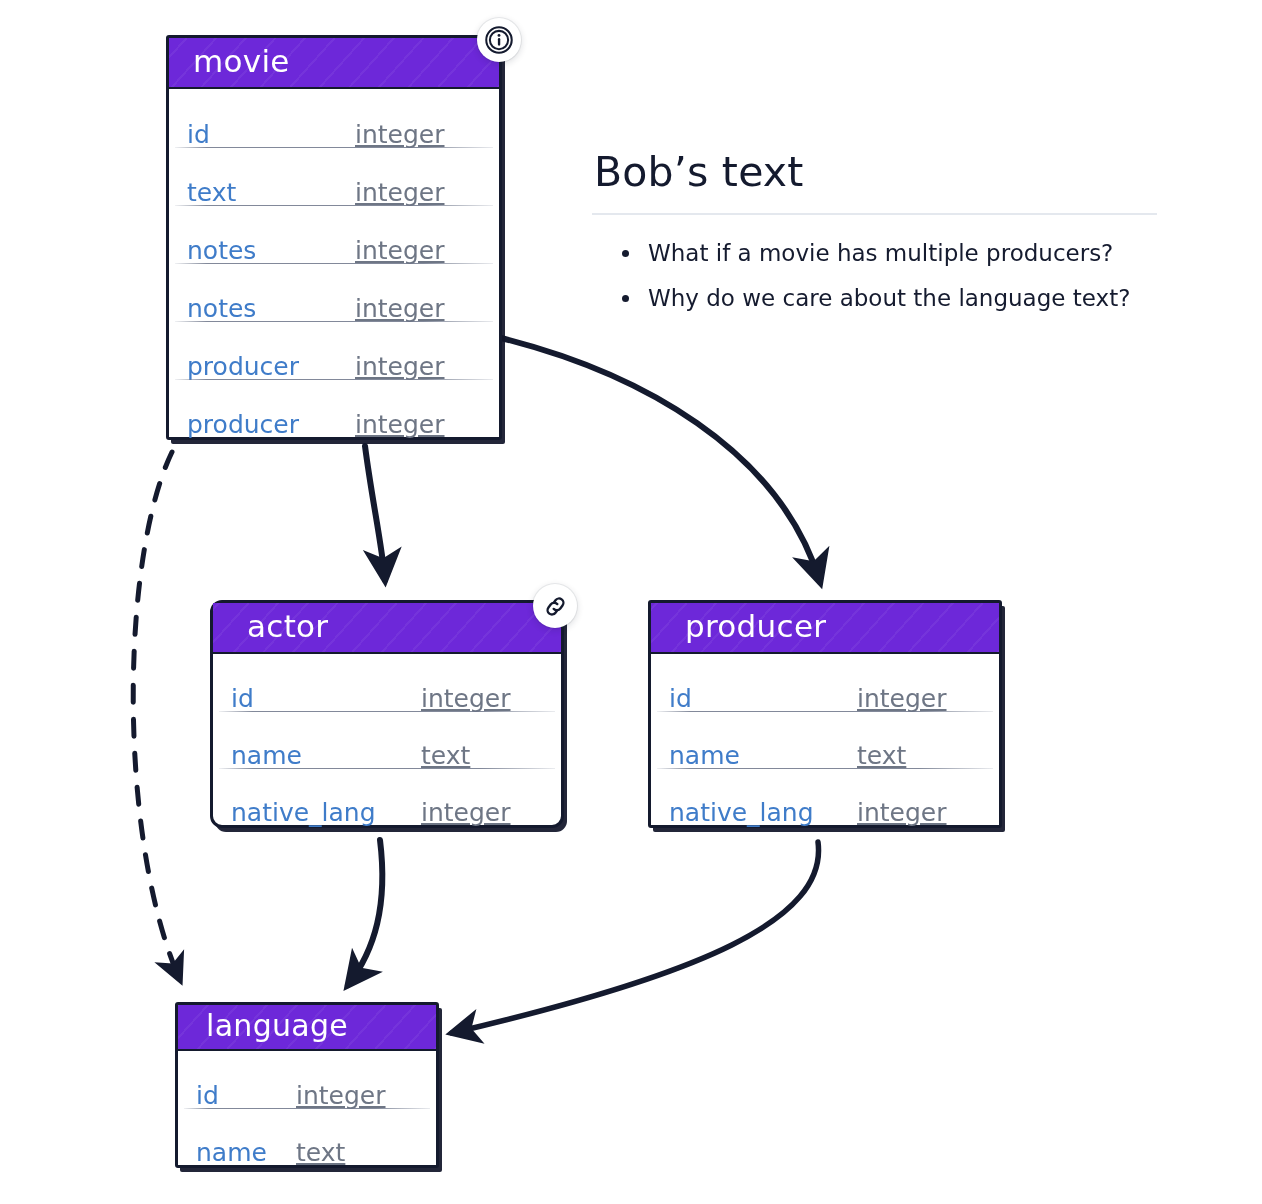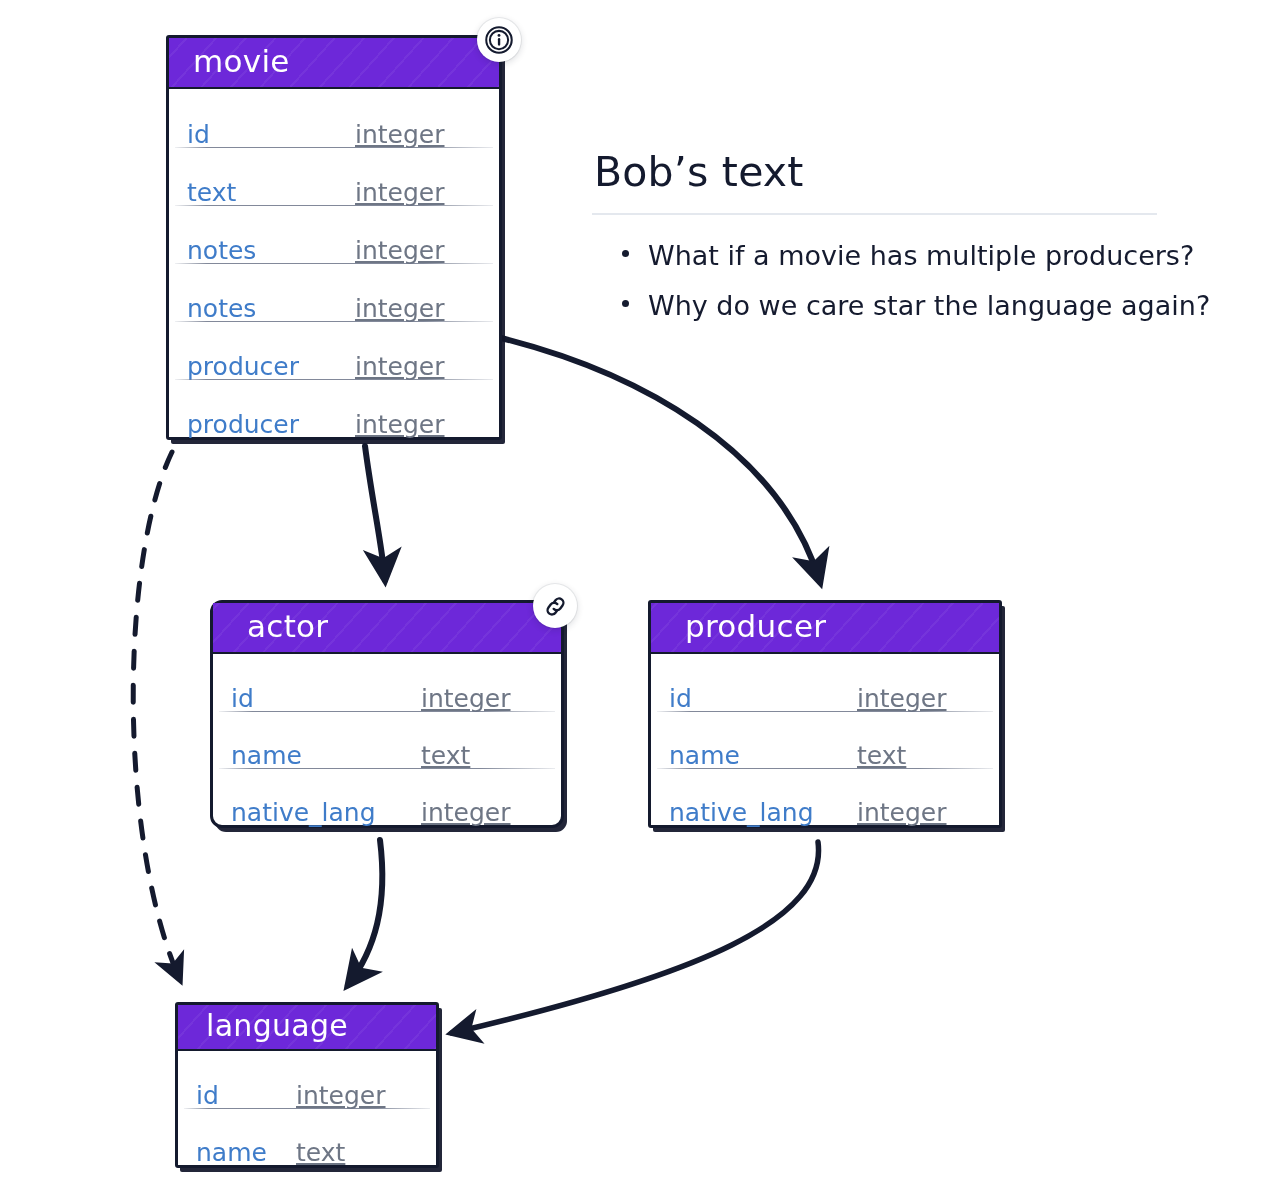--- a/index.html
+++ b/index.html
@@ -166,21 +166,21 @@
     margin-bottom: 26px;
   }
   #notes-list {
     list-style: none;
     margin: 0;
     padding: 0 0 0 30px;
   }
   #notes-list li {
     position: relative;
     color: #151B2F;
-    font-size: 27px;
+    font-size: 23px;
     line-height: 1.1;
     padding-left: 26px;
     margin-bottom: 20px;
     white-space: nowrap;
   }
   #notes-list li::before {
     content: "";
     position: absolute;
     left: 0;
     top: 9px;
@@ -317,17 +317,17 @@
         <span class="field-type">text</span>
       </div>
     </div>
   </div>
 
   <div id="notes">
     <h1 id="notes-title">Bob’s text</h1>
     <div id="notes-divider"></div>
     <ul id="notes-list">
       <li>What if a movie has multiple producers?</li>
-      <li>Why do we care star the language again?</li>
+      <li>Why do we care about the language text?</li>
     </ul>
   </div>
 
 </div>
 
 </body></html>

